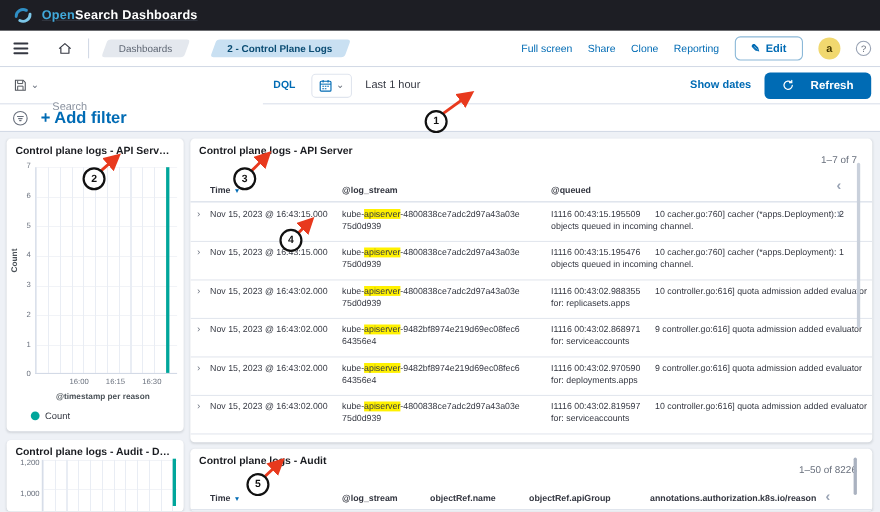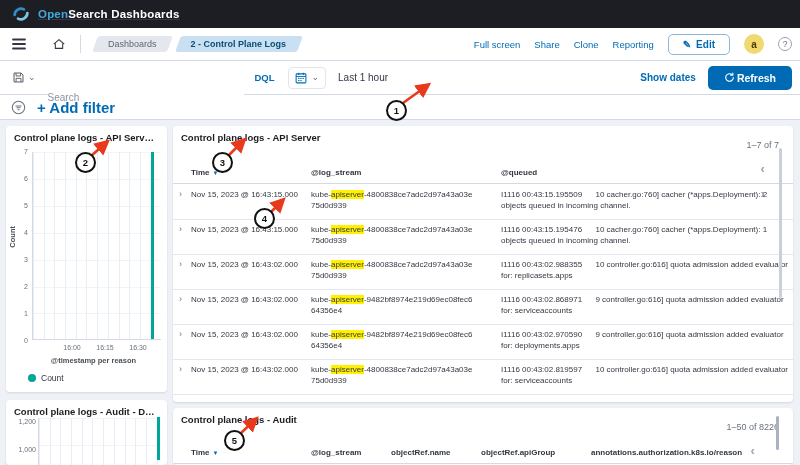--- a/index.html
+++ b/index.html
@@ -9,21 +9,21 @@
   
   .topbar { height:28px; background:#1d1e24; display:flex; align-items:center; padding:0 10px; gap:6px; }
   .brand { font-size:11.5px; font-weight:700; letter-spacing:.2px;text-decoration:underline; }
   .brand .b-open { color:#41a9da; }
   .brand .b-rest { color:#ffffff; }
 
   
   .navbar { height:33px; background:#fff; border-bottom:1px solid #d3dae6; display:flex; align-items:center; padding:0 8px; gap:10px; }
   .icon-btn { display:flex; align-items:center; justify-content:center; width:22px; height:22px; cursor:pointer; }
   .vdiv { width:1px; height:18px; background:#d3dae6; }
-  .crumbs { display:flex; align-items:center; gap:8px; margin-left:4px; }
+  .crumbs { display:flex; align-items:center; gap:24px; margin-left:4px; }
   .crumb { position:relative; padding:3px 13px; font-size:9px; white-space:nowrap; cursor:pointer; }
   .crumb::before { content:""; position:absolute; inset:0; transform:skewX(-20deg); border-radius:3px; }
   .crumb span { position:relative; }
   .crumb.inactive { color:#5e6673; }
   .crumb.inactive::before { background:#e4e8ee; }
   .crumb.active { color:#0a4c73; font-weight:700; }
   .crumb.active::before { background:#c9e0f2; }
   .nav-right { margin-left:auto; display:flex; align-items:center; gap:14px; }
   .nav-link { color:#006bb4; font-size:9.5px; cursor:pointer; white-space:nowrap; }
   .edit-btn { display:flex; align-items:center; gap:5px; border:1px solid #8bb8d8; color:#006bb4; font-size:10px; font-weight:700; border-radius:5px; padding:4px 14px; background:#fff; cursor:pointer; }
@@ -34,21 +34,21 @@
   .querybar { height:34px; background:#fff; border-bottom:1px solid #d3dae6; display:flex; align-items:center; padding:0 8px; gap:8px; }
   .savequery { display:flex; align-items:center; gap:3px; padding:2px 4px; cursor:pointer; }
   .chev { color:#69707d; font-size:9px; line-height:1; }
   .search-input { flex:1; border:none; outline:none; font-size:10px; color:#343741; font-family:inherit; min-width:60px;margin-top:39px; }
   .search-input::placeholder { color:#8b93a0; }
   .dql { color:#006bb4; font-size:9.5px; font-weight:700; margin:0 6px 0 2px; cursor:pointer; }
   .datebtn { display:flex; align-items:center; gap:4px; border:1px solid #e0e5ee; border-radius:4px; padding:4px 6px; background:#fff; cursor:pointer; }
   .timerange { font-size:10px; color:#343741; margin-left:4px; white-space:nowrap; }
   .qspacer { flex:1.2; }
   .showdates { color:#006bb4; font-size:10px; font-weight:600; cursor:pointer; white-space:nowrap; margin-right:4px; }
-  .refresh-btn { display:flex; align-items:center; gap:2px; background:#006bb4; color:#fff; font-size:10.5px; font-weight:700; border:none; border-radius:5px; padding:6px 16px; cursor:pointer; }
+  .refresh-btn { display:flex; align-items:center; gap:15px; background:#006bb4; color:#fff; font-size:10.5px; font-weight:700; border:none; border-radius:5px; padding:6px 16px; cursor:pointer; }
 
   
   .filterbar { height:25px; background:#fff; border-bottom:1px solid #d3dae6; display:flex; align-items:center; padding:0 10px; gap:10px; }
   .addfilter { color:#006bb4; font-size:15px; font-weight:600; cursor:pointer; }
 
   
   .content { display:flex; gap:6px; padding:6px 7px 0 6px; height:345px; }
   .col-left { width:161px; display:flex; flex-direction:column; gap:8px; }
   .col-right { flex:1; display:flex; flex-direction:column; gap:6px; min-width:0; }
   .panel { background:#fff; border-radius:4px; box-shadow:0 1px 2px rgba(21,30,40,.12); position:relative; overflow:hidden; }

